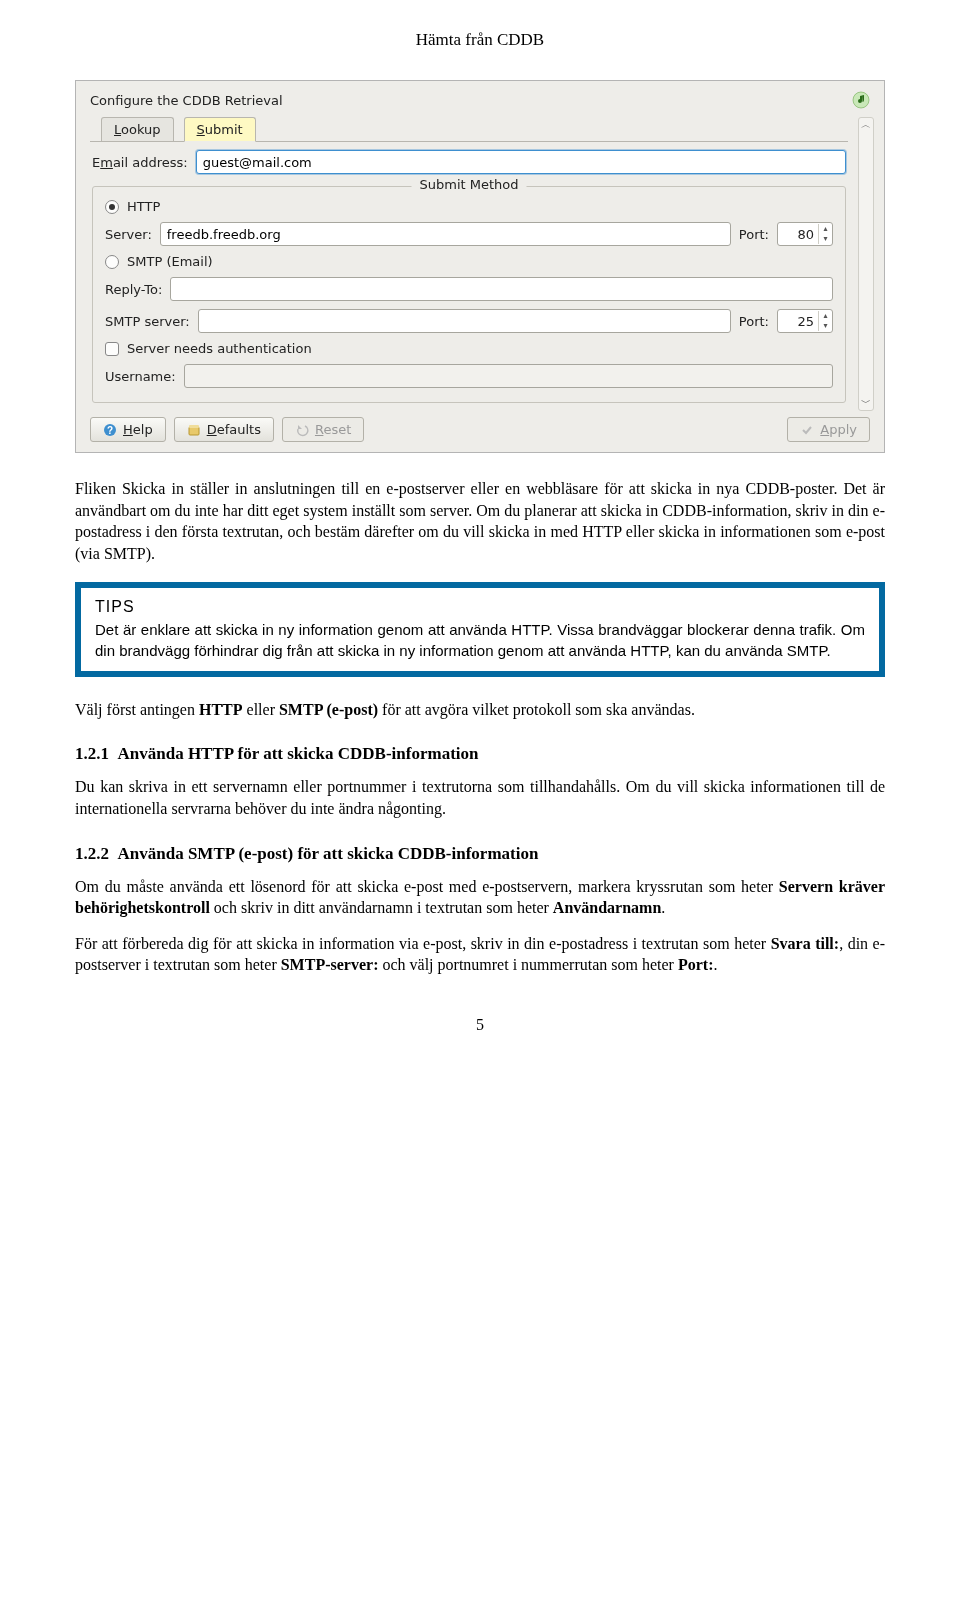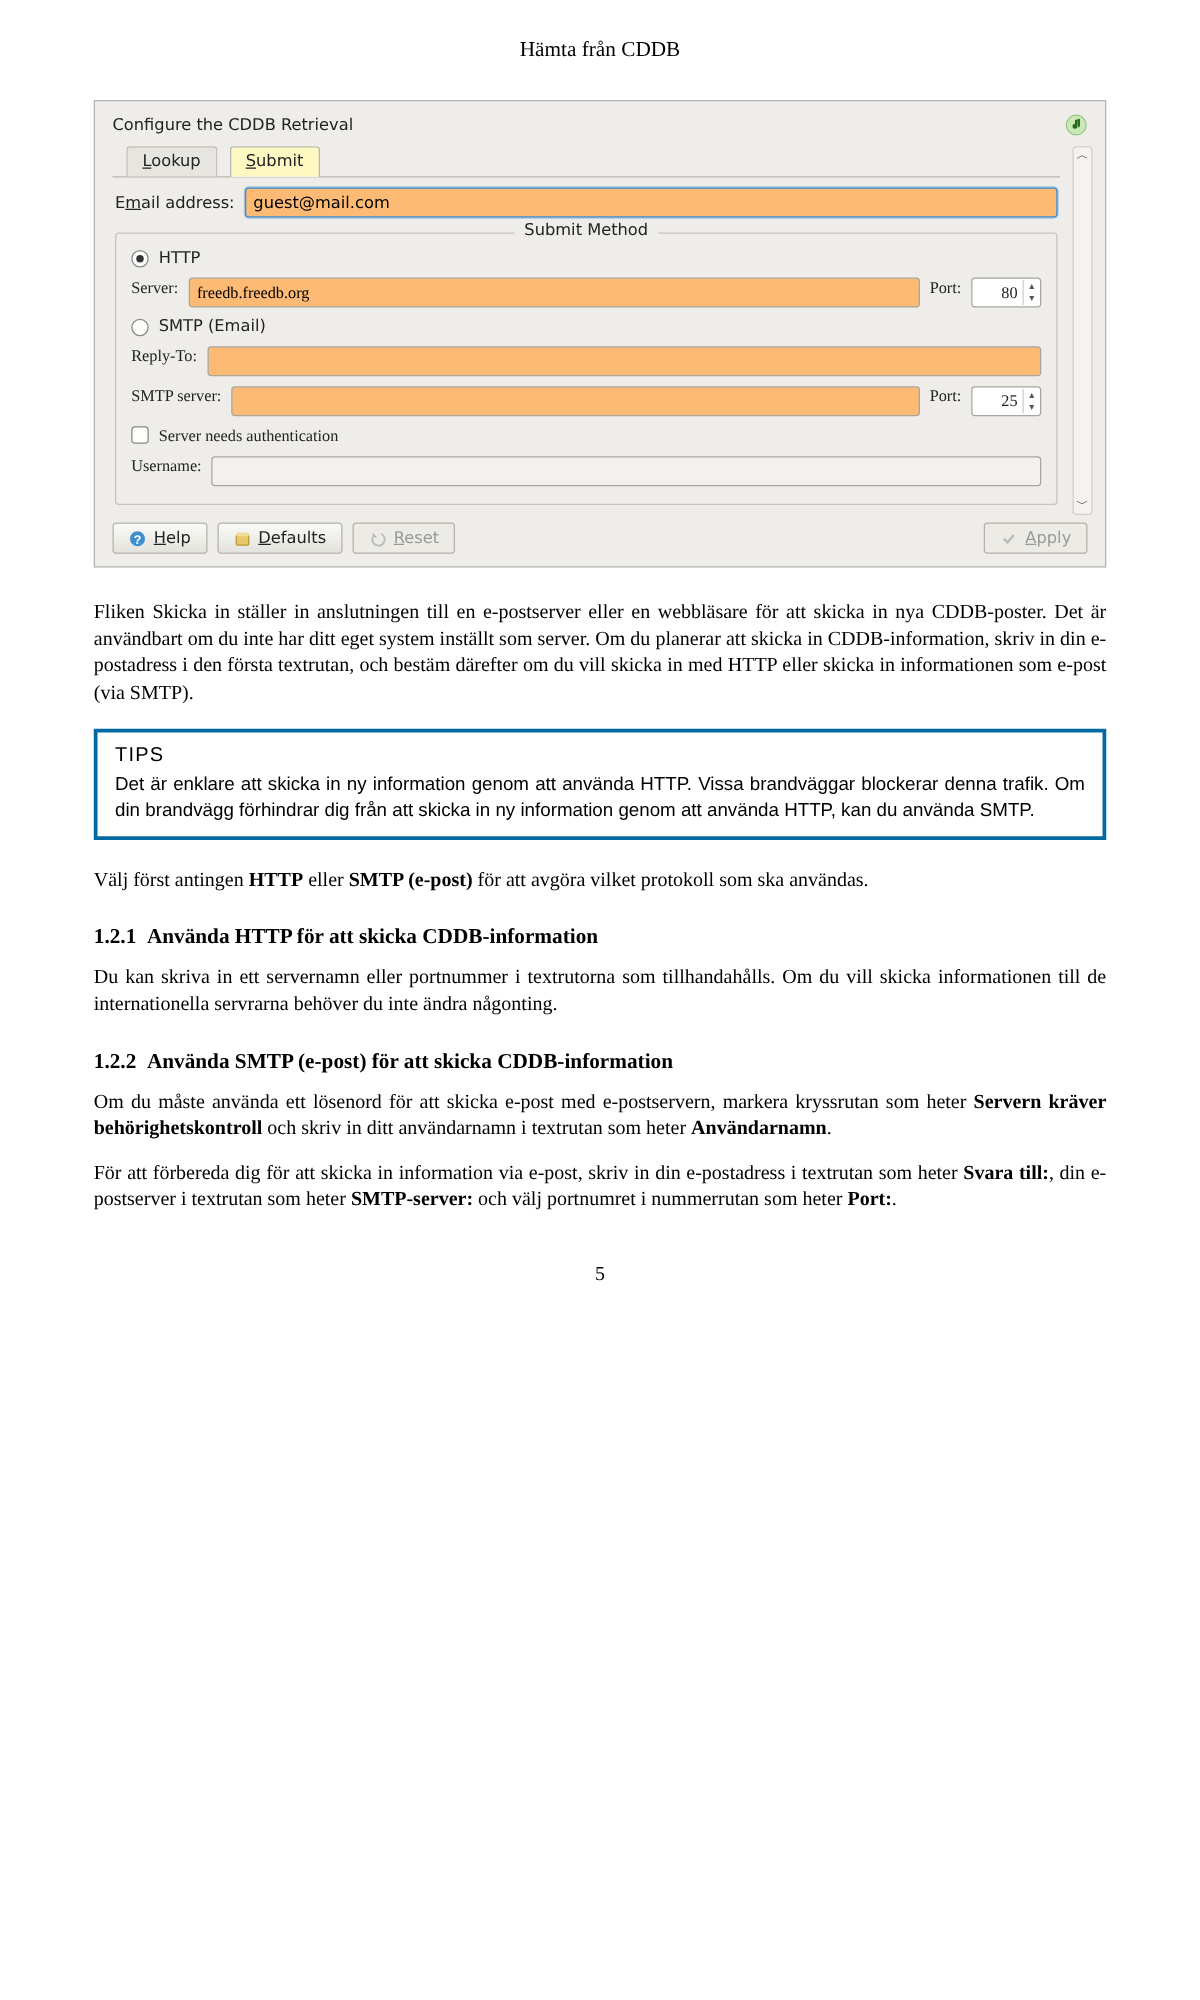--- a/index.html
+++ b/index.html
@@ -96,21 +96,21 @@
     padding: 8px 6px;
     gap: 8px;
   }
   .form-label { white-space: nowrap; }
   .form-label .ul { text-decoration: underline; }
   .text-input {
     flex: 1;
     height: 24px;
     border: 1px solid #a7a69e;
     border-radius: 3px;
-    background: #fdba74;
+    background: #ffffff;
     padding: 2px 6px;
     font-family: inherit;
     font-size: 13px;
   }
   .text-input.focused {
     border: 1px solid #3e8fcf;
     box-shadow: 0 0 0 1px rgba(62,143,207,0.4);
   }
   .text-input.disabled { background: #f2f1ed; color: #888; }
   .fieldset {
@@ -152,23 +152,23 @@
   }
   .checkbox {
     width: 14px; height: 14px;
     border: 1px solid #888;
     border-radius: 3px;
     background: #fdfdfc;
     display: inline-block;
   }
   .inner-row {
     display: flex;
+    align-items: center;
     gap: 8px;
     padding: 4px 2px;
-    font-family: Liberation Serif, serif;
   }
   .spinbox {
     display: flex;
     align-items: center;
     border: 1px solid #a7a69e;
     border-radius: 3px;
     background: #fff;
     height: 24px;
     width: 56px;
   }
@@ -212,21 +212,21 @@
   .btn-icon { width: 14px; height: 14px; display: inline-flex; }
   .spacer { flex: 1; }
   
   .para {
     font-size: 16px;
     line-height: 1.35;
     margin: 0 0 14px 0;
     text-align: justify;
   }
   .tips-box {
-    border: 3px solid #0369a1;
+    border: 6px solid #0369a1;
     padding: 10px 14px;
     margin: 18px 0 22px 0;
   }
   .tips-title {
     font-family: Arial, Helvetica, sans-serif;
     font-size: 16px;
     letter-spacing: 1px;
     margin-bottom: 4px;
   }
   .tips-body {

